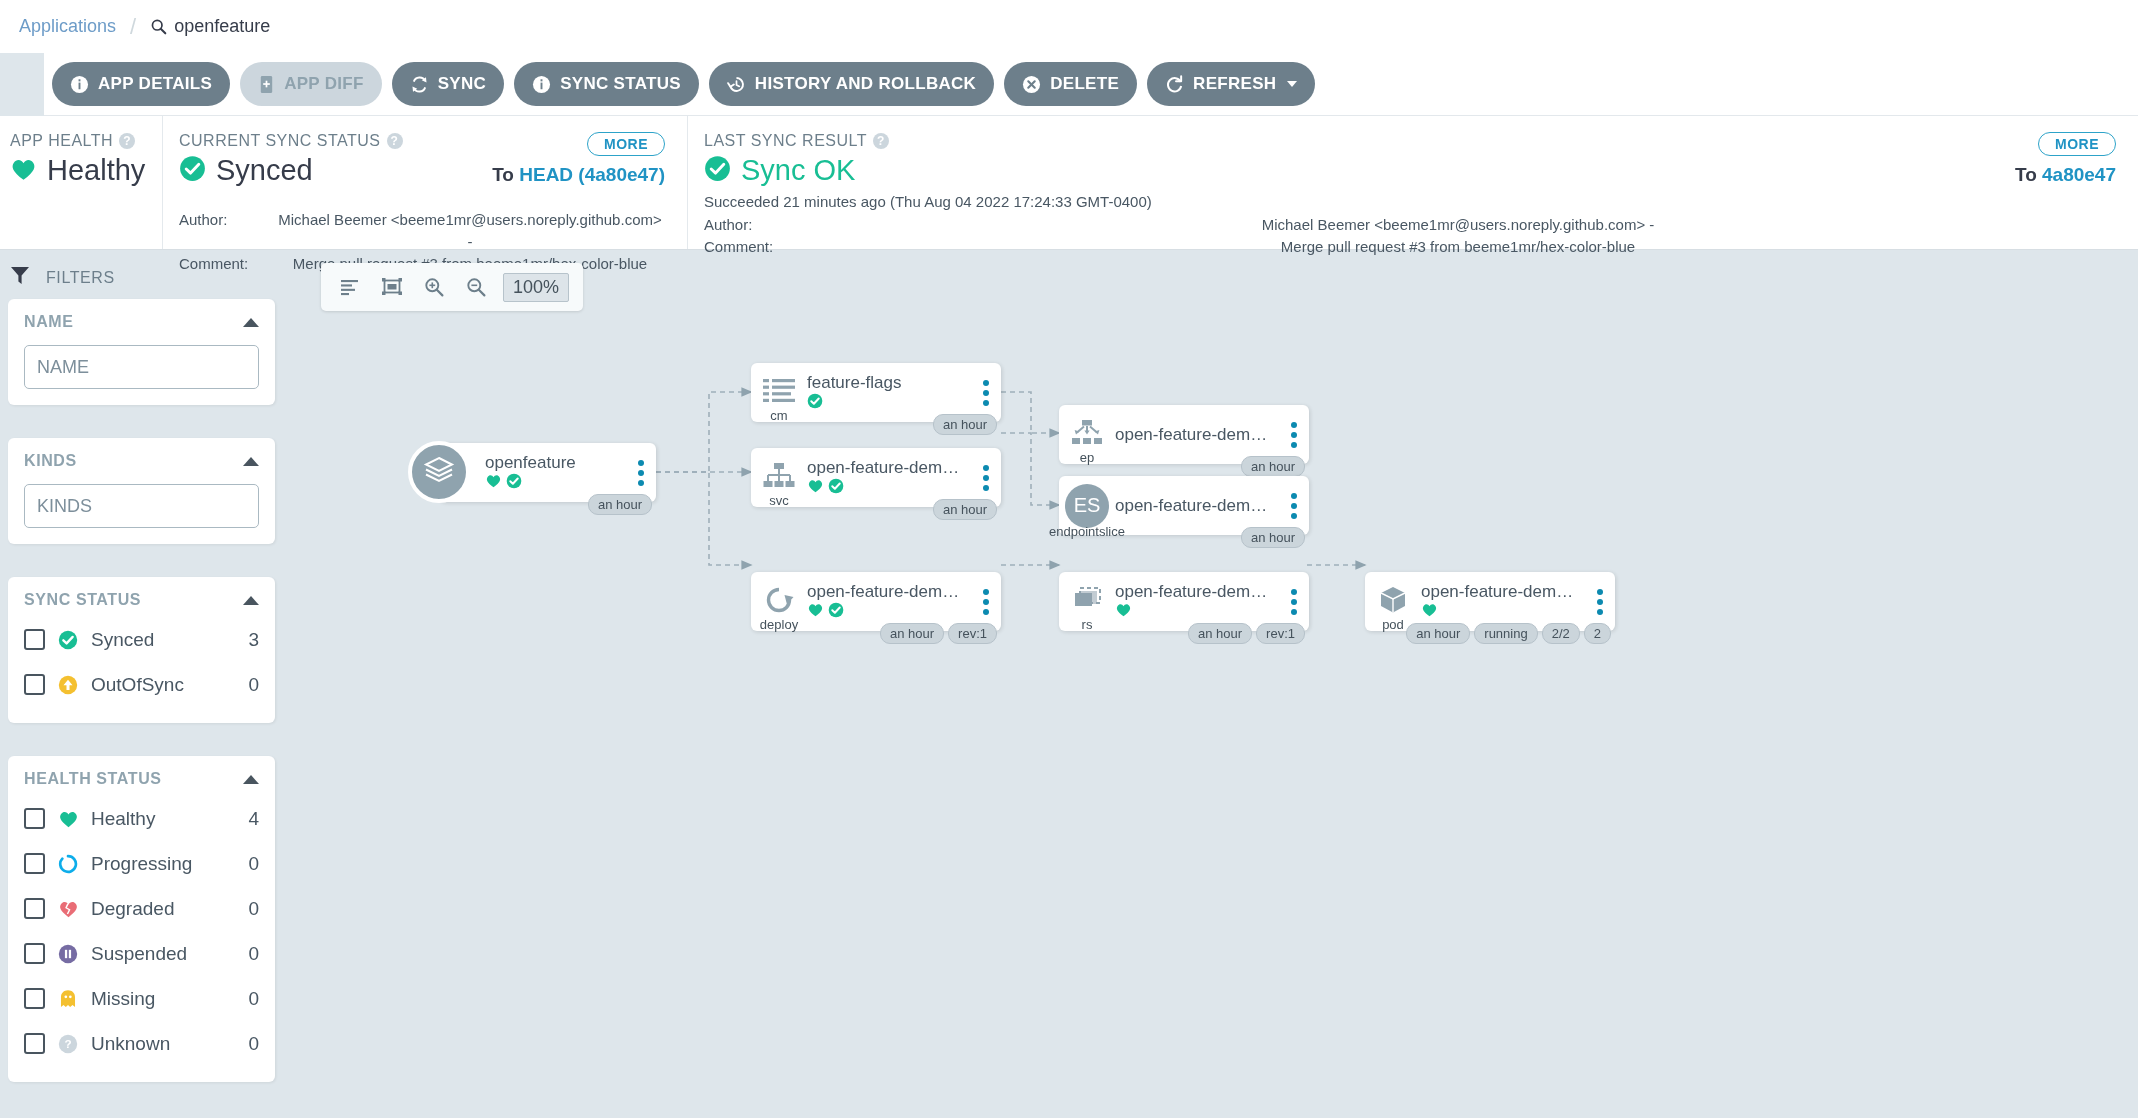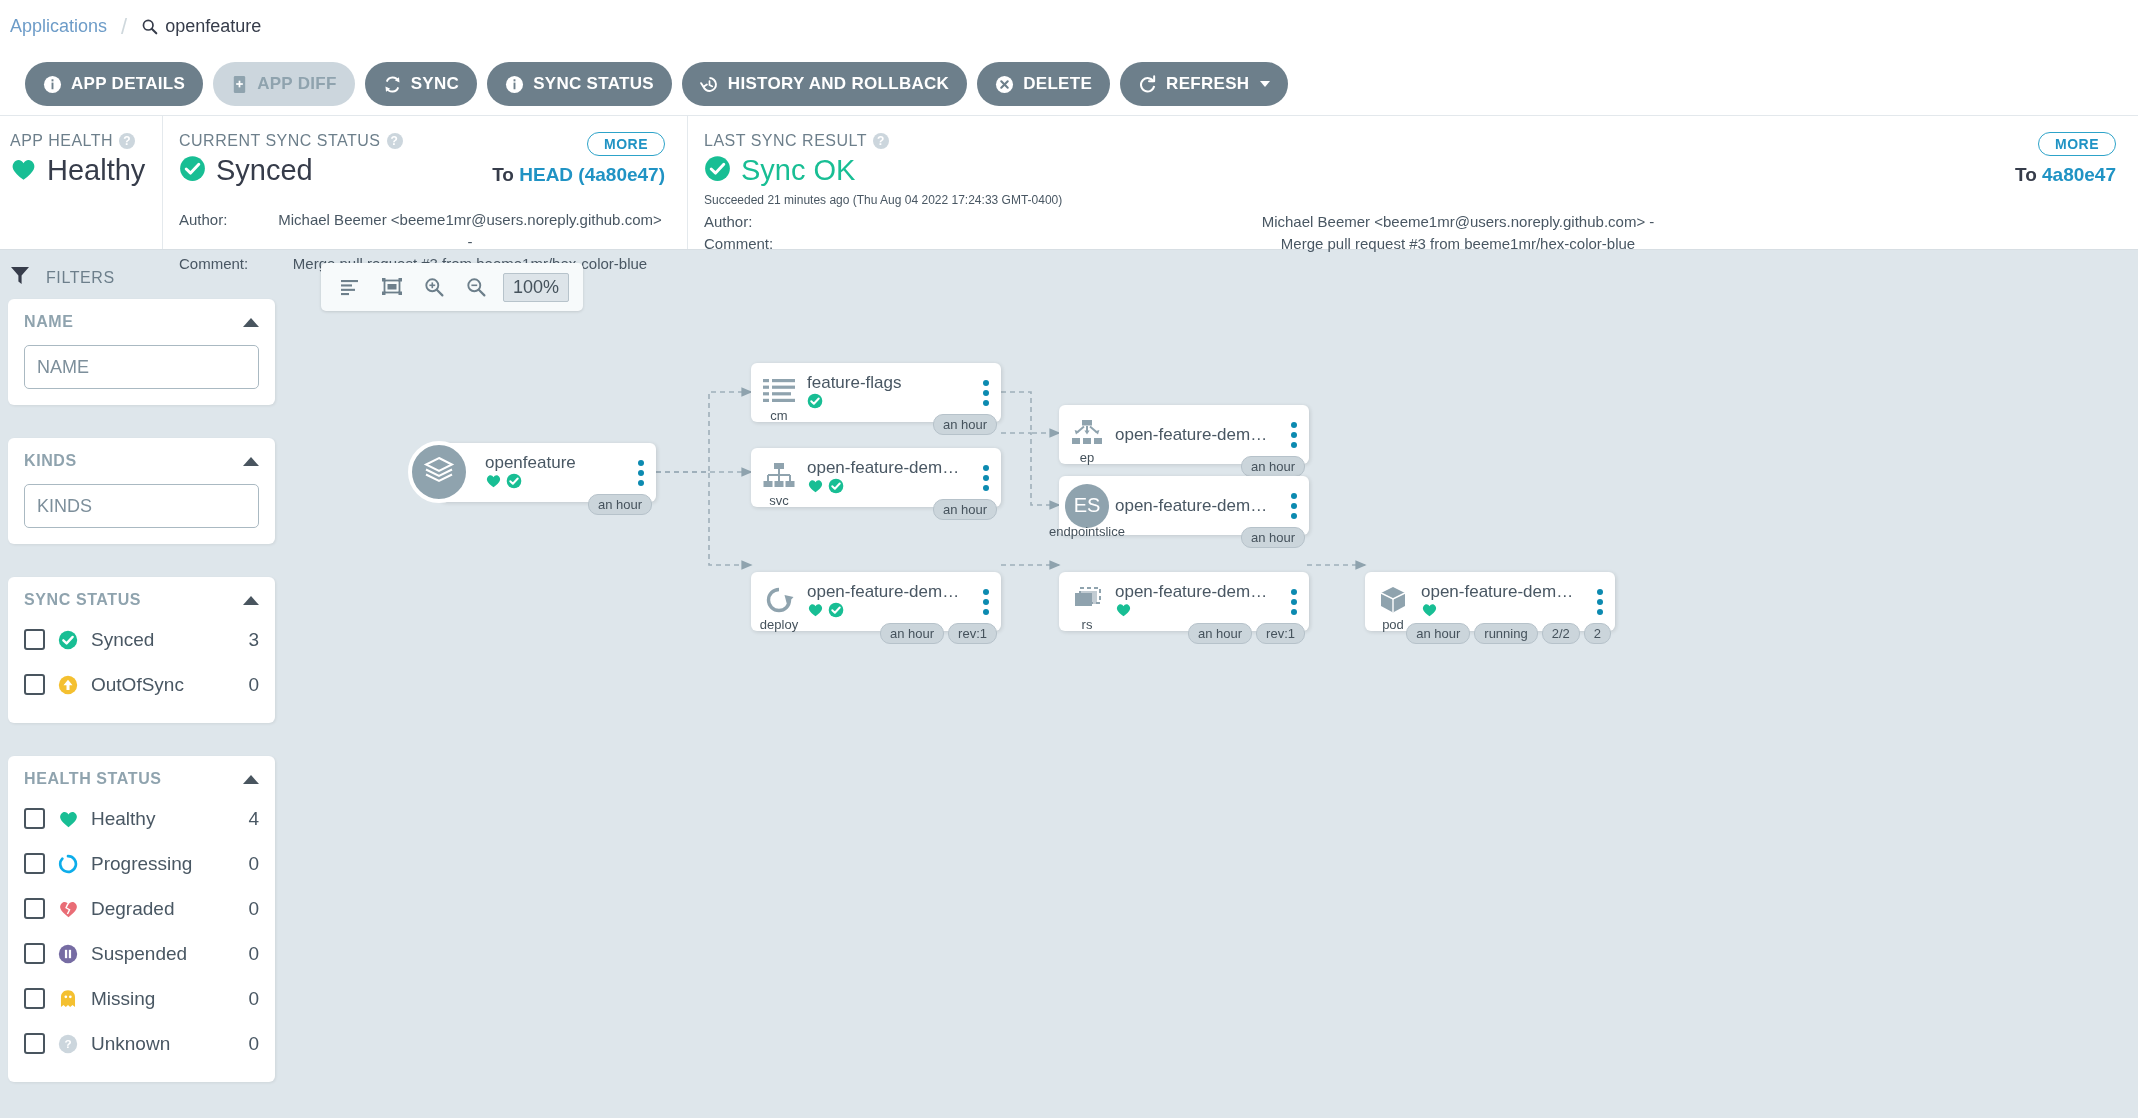--- a/index.html
+++ b/index.html
@@ -9,31 +9,31 @@
     font-family: "Liberation Sans", sans-serif;
     background: #dee6eb;
     color: #363c4a;
     overflow: hidden;
     position: relative;
   }
 
   
   .breadcrumb-bar {
     height: 53px; background: #fff; display: flex; align-items: center;
-    padding-left: 10px; font-size: 18px;
+    padding-left: 19px; font-size: 18px;
   }
   .bc-link { color: #6d9cc8; cursor: pointer; }
   .bc-sep { color: #cfd8dd; margin: 0 14px; font-size: 22px; }
   .bc-current { display: flex; align-items: center; gap: 7px; color: #363c4a; }
   .bc-current svg { display:block; }
 
   
   .toolbar {
     height: 63px; background: #fff; display: flex; align-items: center;
-    padding-left: 25px; gap: 10px; border-bottom: 1px solid #e3e8ec;
+    padding-left: 8px; gap: 10px; border-bottom: 1px solid #e3e8ec; margin-left: 44px;
   }
   .tb-btn {
     display:flex; align-items:center; gap:9px;
     height: 44px; padding: 0 18px; border-radius: 22px;
     background: #6d7f8b; color: #fff;
     font-size: 17px; font-weight: 700; letter-spacing: .3px;
     cursor: pointer; white-space: nowrap;
   }
   .tb-btn.disabled { background: #ccd6dd; color: #8fa3ae; }
   .tb-btn svg { display:block; }
@@ -53,21 +53,21 @@
     display:flex; align-items:center; gap:6px;
   }
   .qmark {
     width:16px;height:16px;border-radius:50%; background:#ccd6dd; color:#fff;
     font-size:12px; font-weight:700; display:inline-flex;align-items:center;justify-content:center;
     cursor:pointer;
   }
   .sp-value { display:flex; align-items:center; gap:10px; margin-top: 4px; }
   .sp-value .txt { font-size: 29px; color: #363c4a; }
   .sp-value .txt.ok { color: #18be94; }
-  .sp-sub { font-size: 12px; color: #495763; margin-top: 6px; }
+  .sp-sub { font-size: 15px; color: #495763; margin-top: 6px; }
   .kv { display:flex; font-size: 15px; color: #495763; line-height: 1.45; }
   .kv .k { width: 96px; flex: none; }
   .kv .v { flex: 1; text-align: center; }
   .sp-right {
     position: absolute; right: 22px; top: 16px; text-align: right;
   }
   .more-badge {
     display:inline-block; border: 1px solid #2da3c9; color: #2093c4;
     border-radius: 13px; padding: 3px 16px; font-size: 14px; font-weight: 700;
     letter-spacing:.5px; cursor:pointer; background:#fff;

